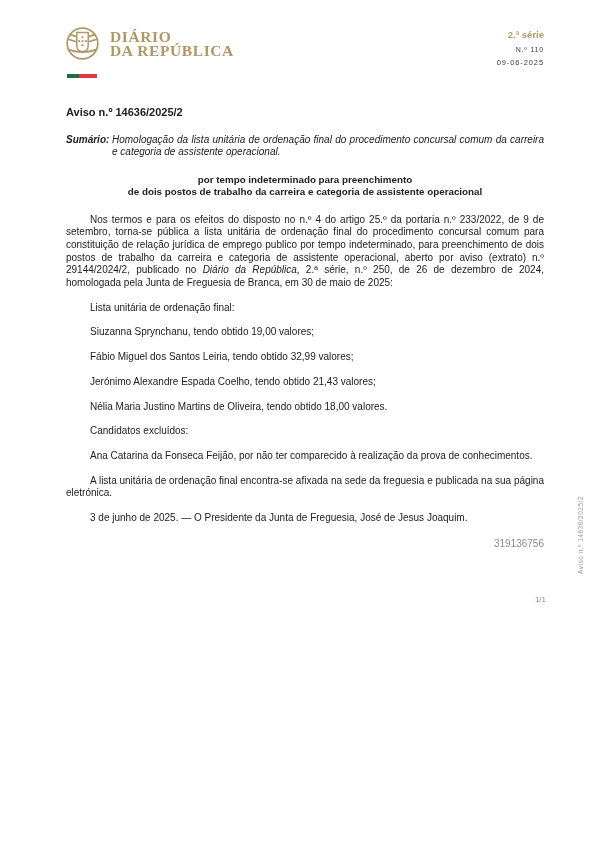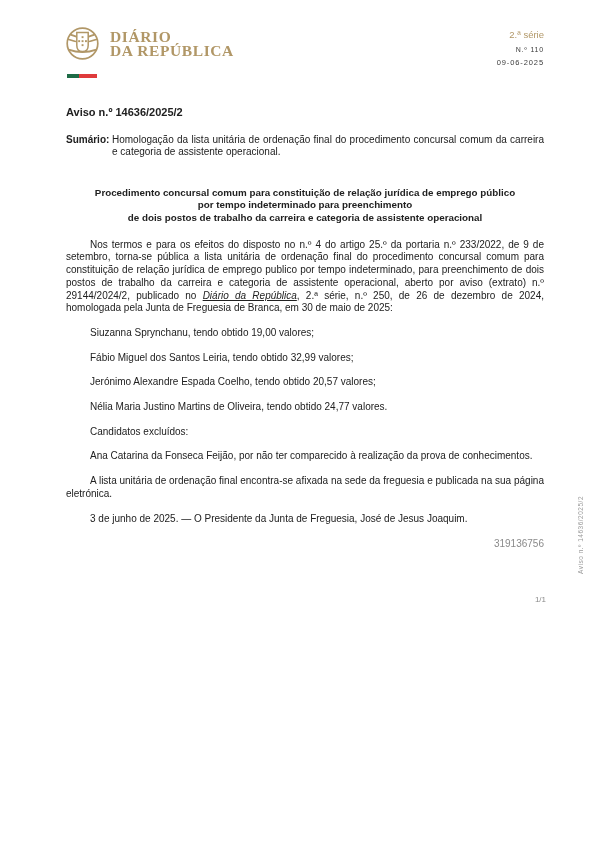--- a/index.html
+++ b/index.html
@@ -30,56 +30,57 @@
     font-size: 15.5px;
     line-height: 14px;
     letter-spacing: 0.6px;
     font-weight: 600;
   }
   .flag-bar { display: flex; width: 30px; height: 4px; margin-top: 2px; margin-left: 2px; }
   .flag-green { width: 12px; background: #1e6b46; }
   .flag-red   { width: 18px; background: #df3a3b; }
 
   .header-meta { text-align: right; padding-top: 3px; }
-  .meta-series { color: #b19767; font-size: 9.5px; font-weight: 400; margin-bottom: 6px; }
+  .meta-series { color: #b19767; font-size: 9.5px; font-weight: 700; margin-bottom: 6px; }
   .meta-number { color: #3a3a3a; font-size: 7px; letter-spacing: 0.8px; margin-bottom: 5px; }
   .meta-date   { color: #3a3a3a; font-size: 7.5px; letter-spacing: 0.9px; }
 
   
   .content {
     margin: 28px 64px 0 66px; 
     font-size: 10px;
     line-height: 12.7px;
   }
   .org-name   { font-weight: bold; font-size: 10.5px; letter-spacing: 0.2px; margin: 0 0 15px 0; }
   .notice-no  { font-weight: bold; font-size: 11px; margin: 0 0 15px 0; }
 
   .summary {
     position: relative;
     padding-left: 46px;
     text-align: justify;
-    margin: 0 0 28px 0;
+    margin: 0 0 15px 0;
+    font-style: italic;
   }
   .summary-label { position: absolute; left: 0; top: 0; font-weight: bold; }
 
   .doc-heading {
     text-align: center;
     font-weight: bold;
     font-size: 9.8px;
     line-height: 12.2px;
     margin: 0 0 15px 0;
   }
 
   .para {
     text-align: justify;
     text-indent: 24px;
     margin: 12px 0 0 0;
   }
   .para.no-justify { text-align: left; }
-  .italic { font-style: italic; text-decoration: underline; }
+  .italic { font-style: italic; }
 
   .reg-number {
     text-align: right;
     color: #8a8a8a;
     font-size: 10px;
     margin-top: 13px;
   }
 
   
   .vertical-label {
@@ -144,32 +145,32 @@
 
   <div class="content">
     <div class="notice-no">Aviso n.º 14636/2025/2</div>
 
     <div class="summary">
       <span class="summary-label">Sumário:</span>
       <span>Homologação da lista unitária de ordenação final do procedimento concursal comum da carreira e categoria de assistente operacional.</span>
     </div>
 
     <div class="doc-heading">
-      <div>Procedimento concursal comum para constituição de relação jurídica de emprego público</div>
       <div>por tempo indeterminado para preenchimento</div>
       <div>de dois postos de trabalho da carreira e categoria de assistente operacional</div>
     </div>
 
     <p class="para"><span>Nos termos e para os efeitos do disposto no n.º 4 do artigo 25.º da portaria n.º 233/2022, de 9 de setembro, torna-se pública a lista unitária de ordenação final do procedimento concursal comum para constituição de relação jurídica de emprego publico por tempo indeterminado, para preenchimento de dois postos de trabalho da carreira e categoria de assistente operacional, aberto por aviso (extrato) n.º 29144/2024/2, publicado no </span><span class="italic">Diário da República</span><span>, 2.ª série, n.º 250, de 26 de dezembro de 2024, homologada pela Junta de Freguesia de Branca, em 30 de maio de 2025:</span></p>
 
+    <p class="para no-justify">Lista unitária de ordenação final:</p>
 
     <p class="para no-justify">Siuzanna Sprynchanu, tendo obtido 19,00 valores;</p>
     <p class="para no-justify">Fábio Miguel dos Santos Leiria, tendo obtido 32,99 valores;</p>
-    <p class="para no-justify">Jerónimo Alexandre Espada Coelho, tendo obtido 20,57 valores;</p>
-    <p class="para no-justify">Nélia Maria Justino Martins de Oliveira, tendo obtido 24,77 valores.</p>
+    <p class="para no-justify">Jerónimo Alexandre Espada Coelho, tendo obtido 21,43 valores;</p>
+    <p class="para no-justify">Nélia Maria Justino Martins de Oliveira, tendo obtido 18,00 valores.</p>
 
     <p class="para no-justify">Candidatos excluídos:</p>
     <p class="para no-justify">Ana Catarina da Fonseca Feijão, por não ter comparecido à realização da prova de conhecimentos.</p>
 
     <p class="para">A lista unitária de ordenação final encontra-se afixada na sede da freguesia e publicada na sua página eletrónica.</p>
 
     <p class="para no-justify">3 de junho de 2025. — O Presidente da Junta de Freguesia, José de Jesus Joaquim.</p>
 
     <div class="reg-number">319136756</div>
   </div>

